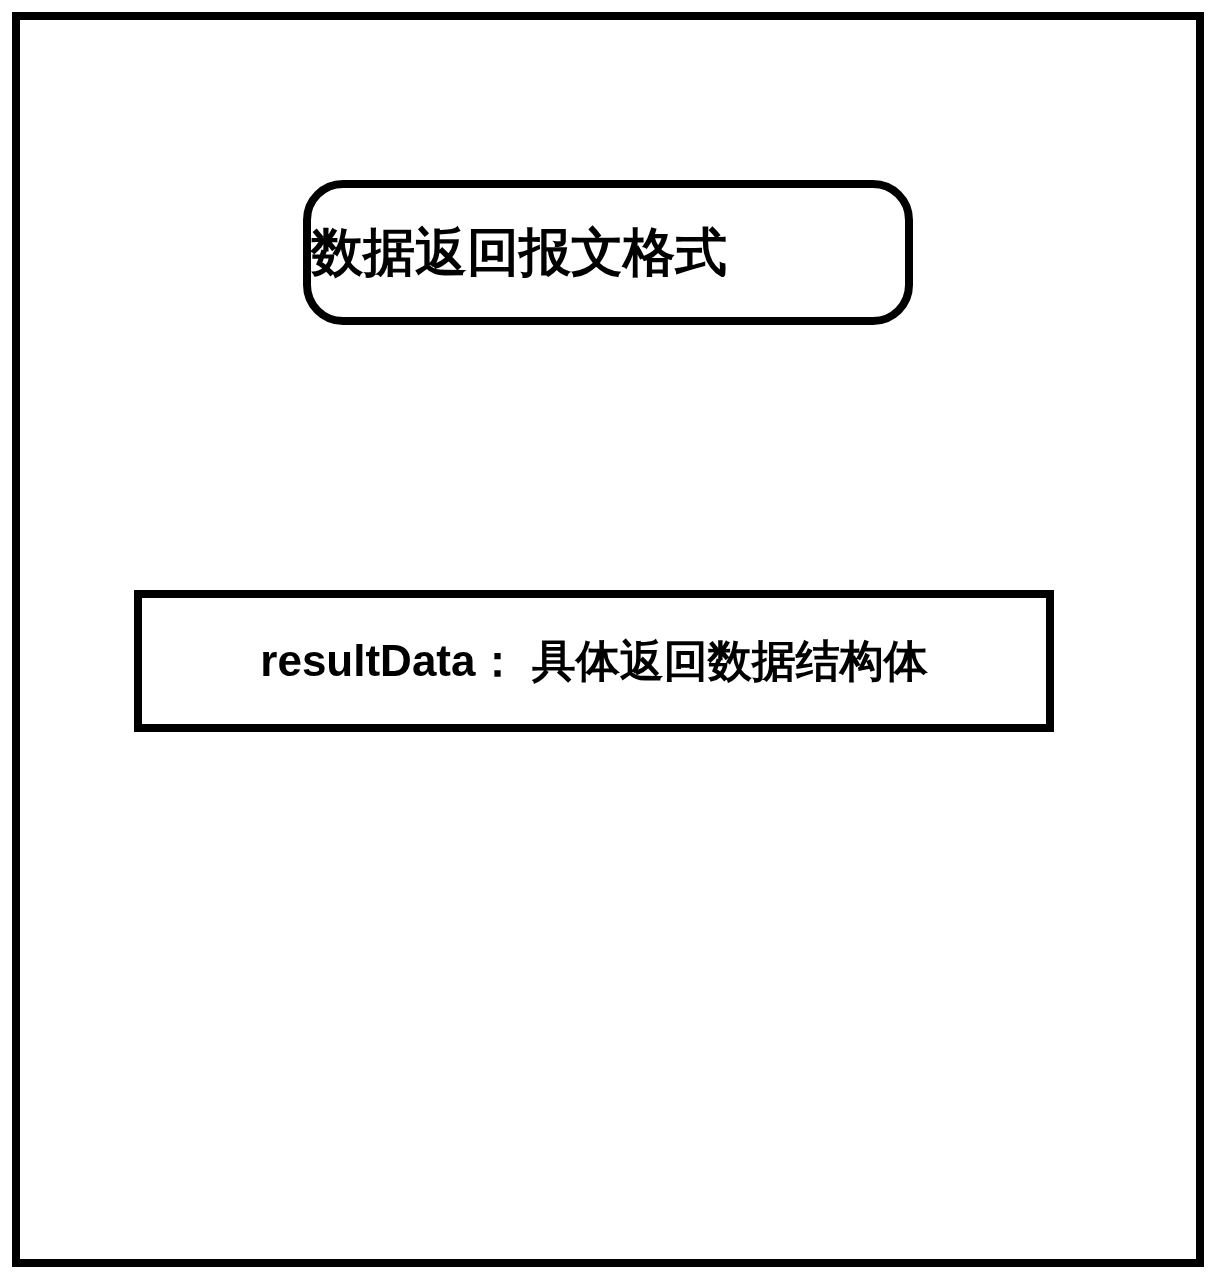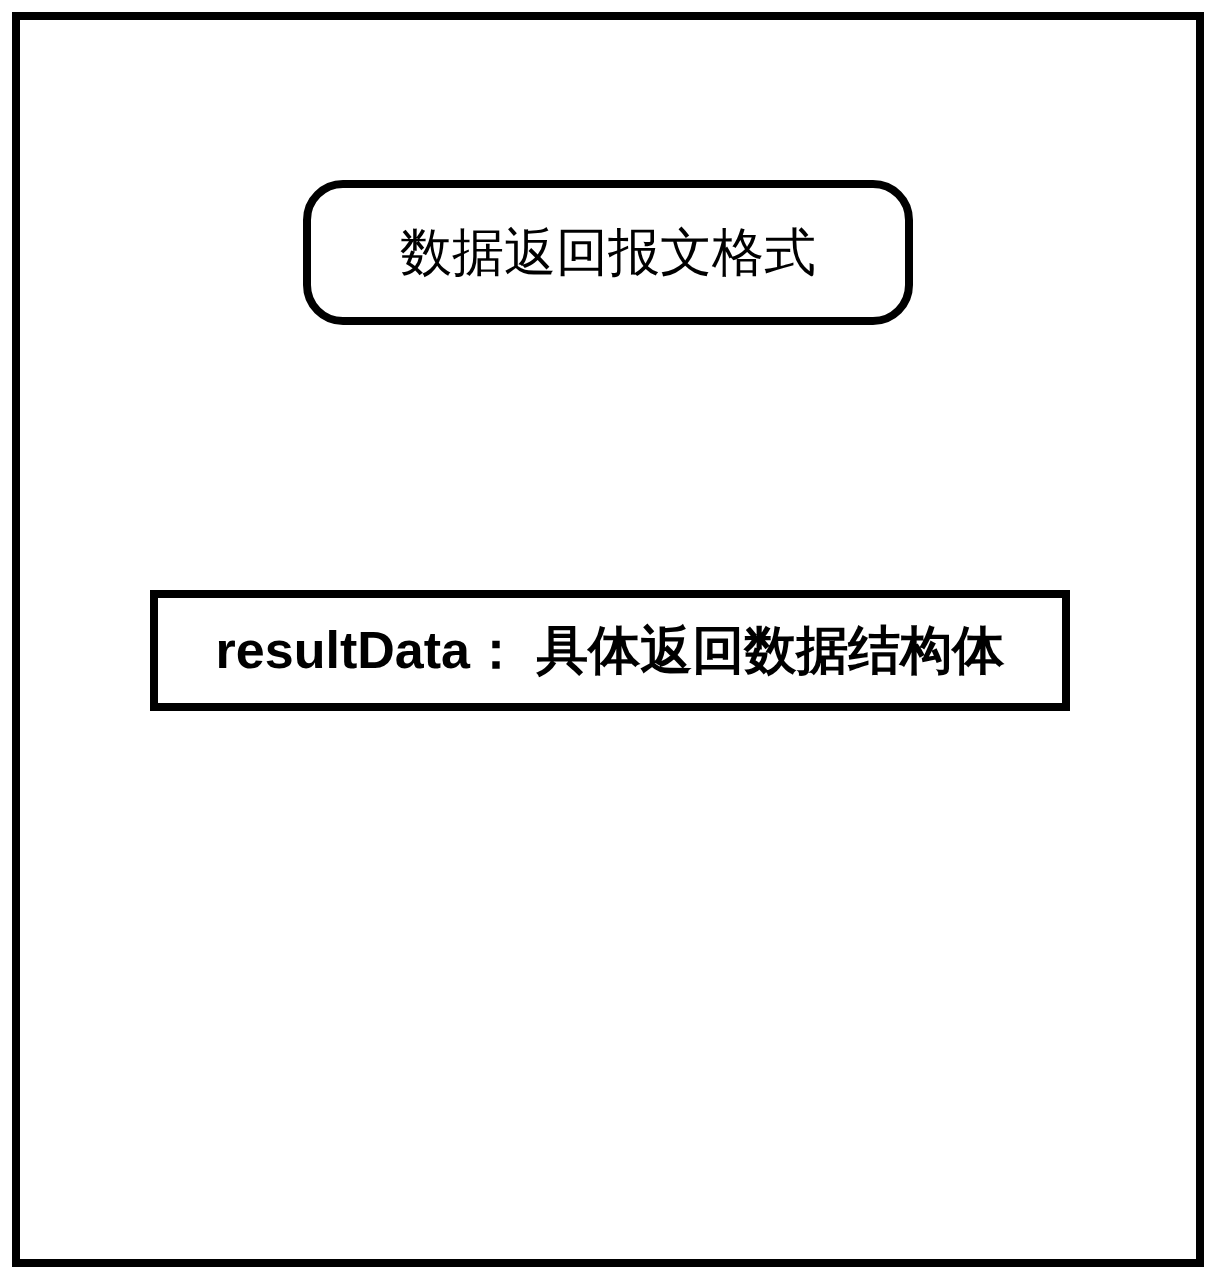--- a/index.html
+++ b/index.html
@@ -25,50 +25,50 @@
       position: absolute;
       top: 160px;
       left: 50%;
       transform: translateX(-50%);
       width: 610px;
       height: 145px;
       border: 8px solid #000000;
       border-radius: 40px;
       display: flex;
       align-items: center;
-      justify-content: center;
+      justify-content: flex-start;
       font-size: 52px;
-      font-weight: normal;
+      font-weight: bold;
       color: #000000;
     }
     .field-box-1 {
       position: absolute;
       top: 370px;
       left: 130px;
       width: 920px;
       height: 145px;
       border: 8px solid #000000;
       display: flex;
       align-items: center;
       justify-content: center;
       font-size: 52px;
       font-weight: bold;
       color: #000000;
     }
     .field-box-2 {
       position: absolute;
       top: 570px;
-      left: 130px;
+      left: 114px;
       width: 920px;
-      height: 121px;
+      height: 142px;
       border: 8px solid #000000;
       display: flex;
       align-items: center;
       justify-content: center;
-      font-size: 52px;
+      font-size: 44px;
       font-weight: bold;
       color: #000000;
     }
   </style>
 </head>
 <body>
 
 <div class="outer-container">
   <div class="title-box">
     <span>数据返回报文格式</span>

